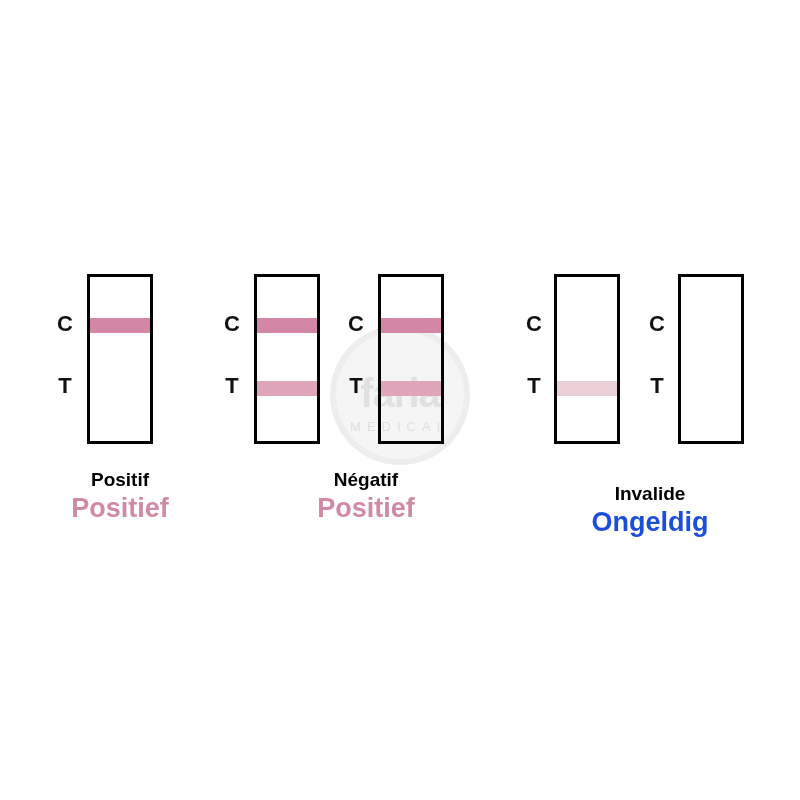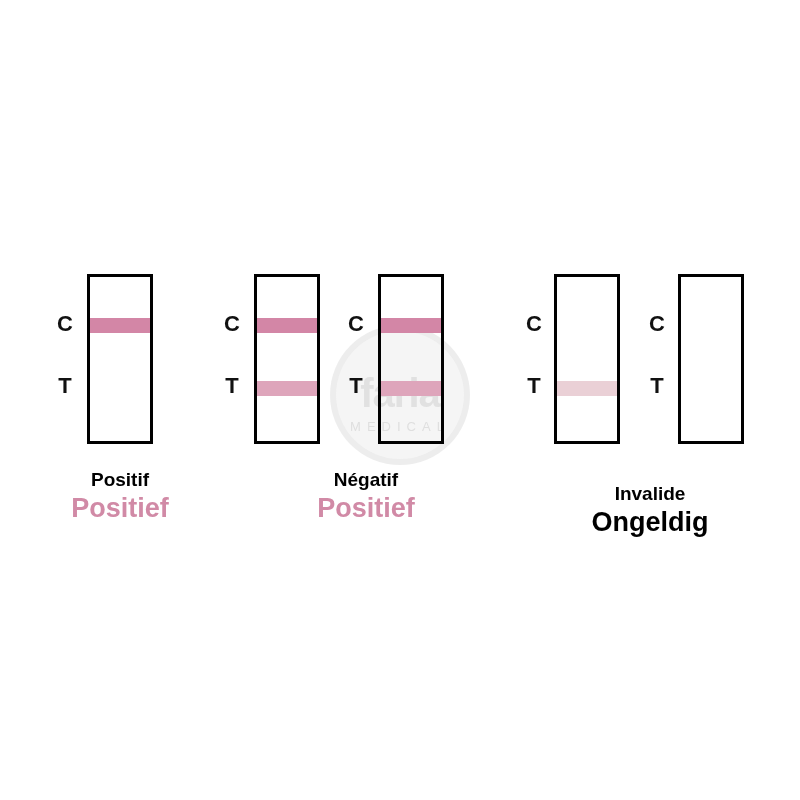--- a/index.html
+++ b/index.html
@@ -87,14 +87,14 @@
 <div class="caption" style="left:20px; top:466px">
   <span class="fr">Positif</span>
   <span class="nl" style="color:#d18aa6">Positief</span>
 </div>
 <div class="caption" style="left:266px; top:466px">
   <span class="fr">Négatif</span>
   <span class="nl" style="color:#d18aa6">Positief</span>
 </div>
 <div class="caption" style="left:550px; top:480px">
   <span class="fr">Invalide</span>
-  <span class="nl" style="color:#000000">Ongeldig</span>
+  <span class="nl" style="color:#1d4ed8">Ongeldig</span>
 </div>
 
 </body></html>

